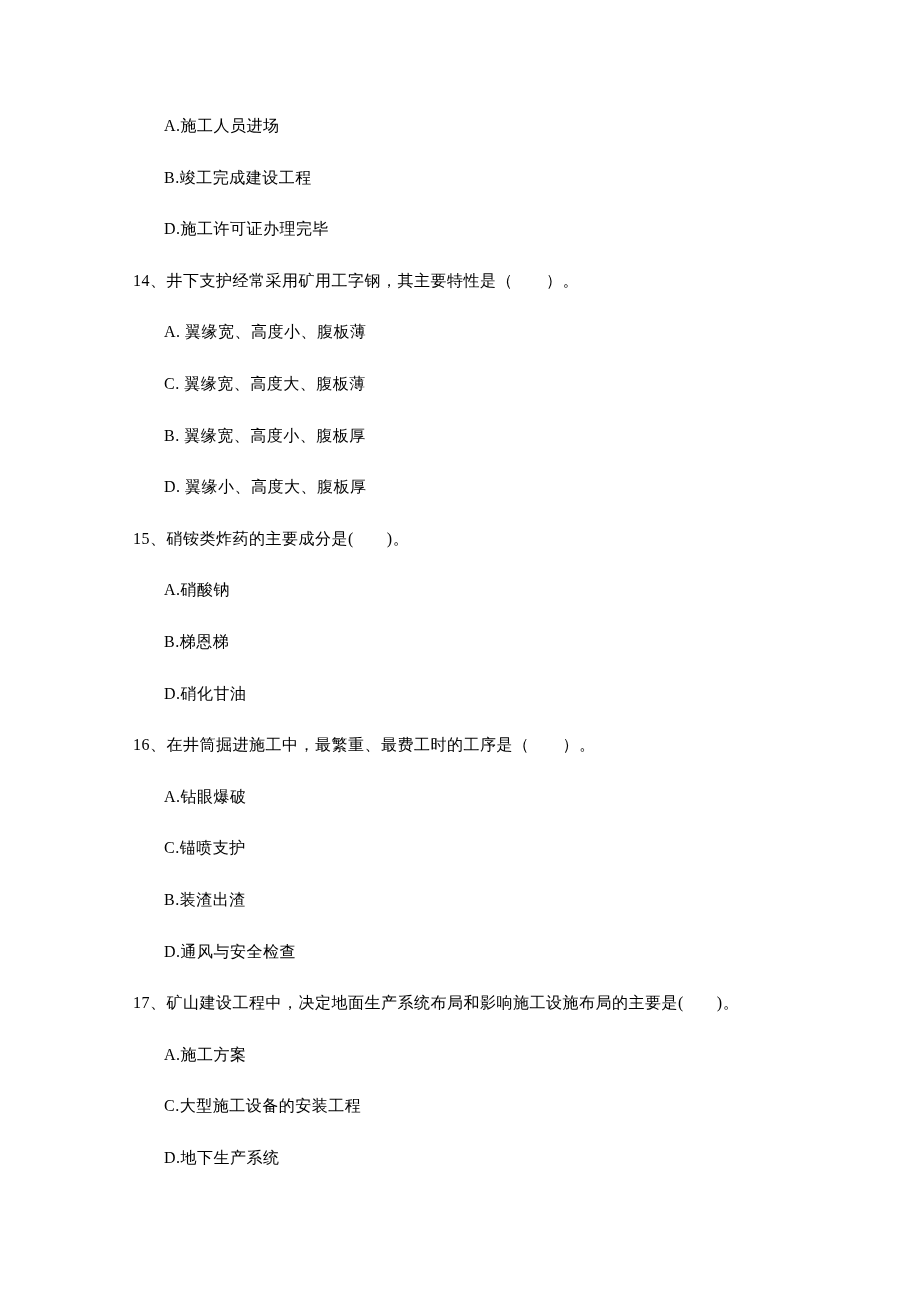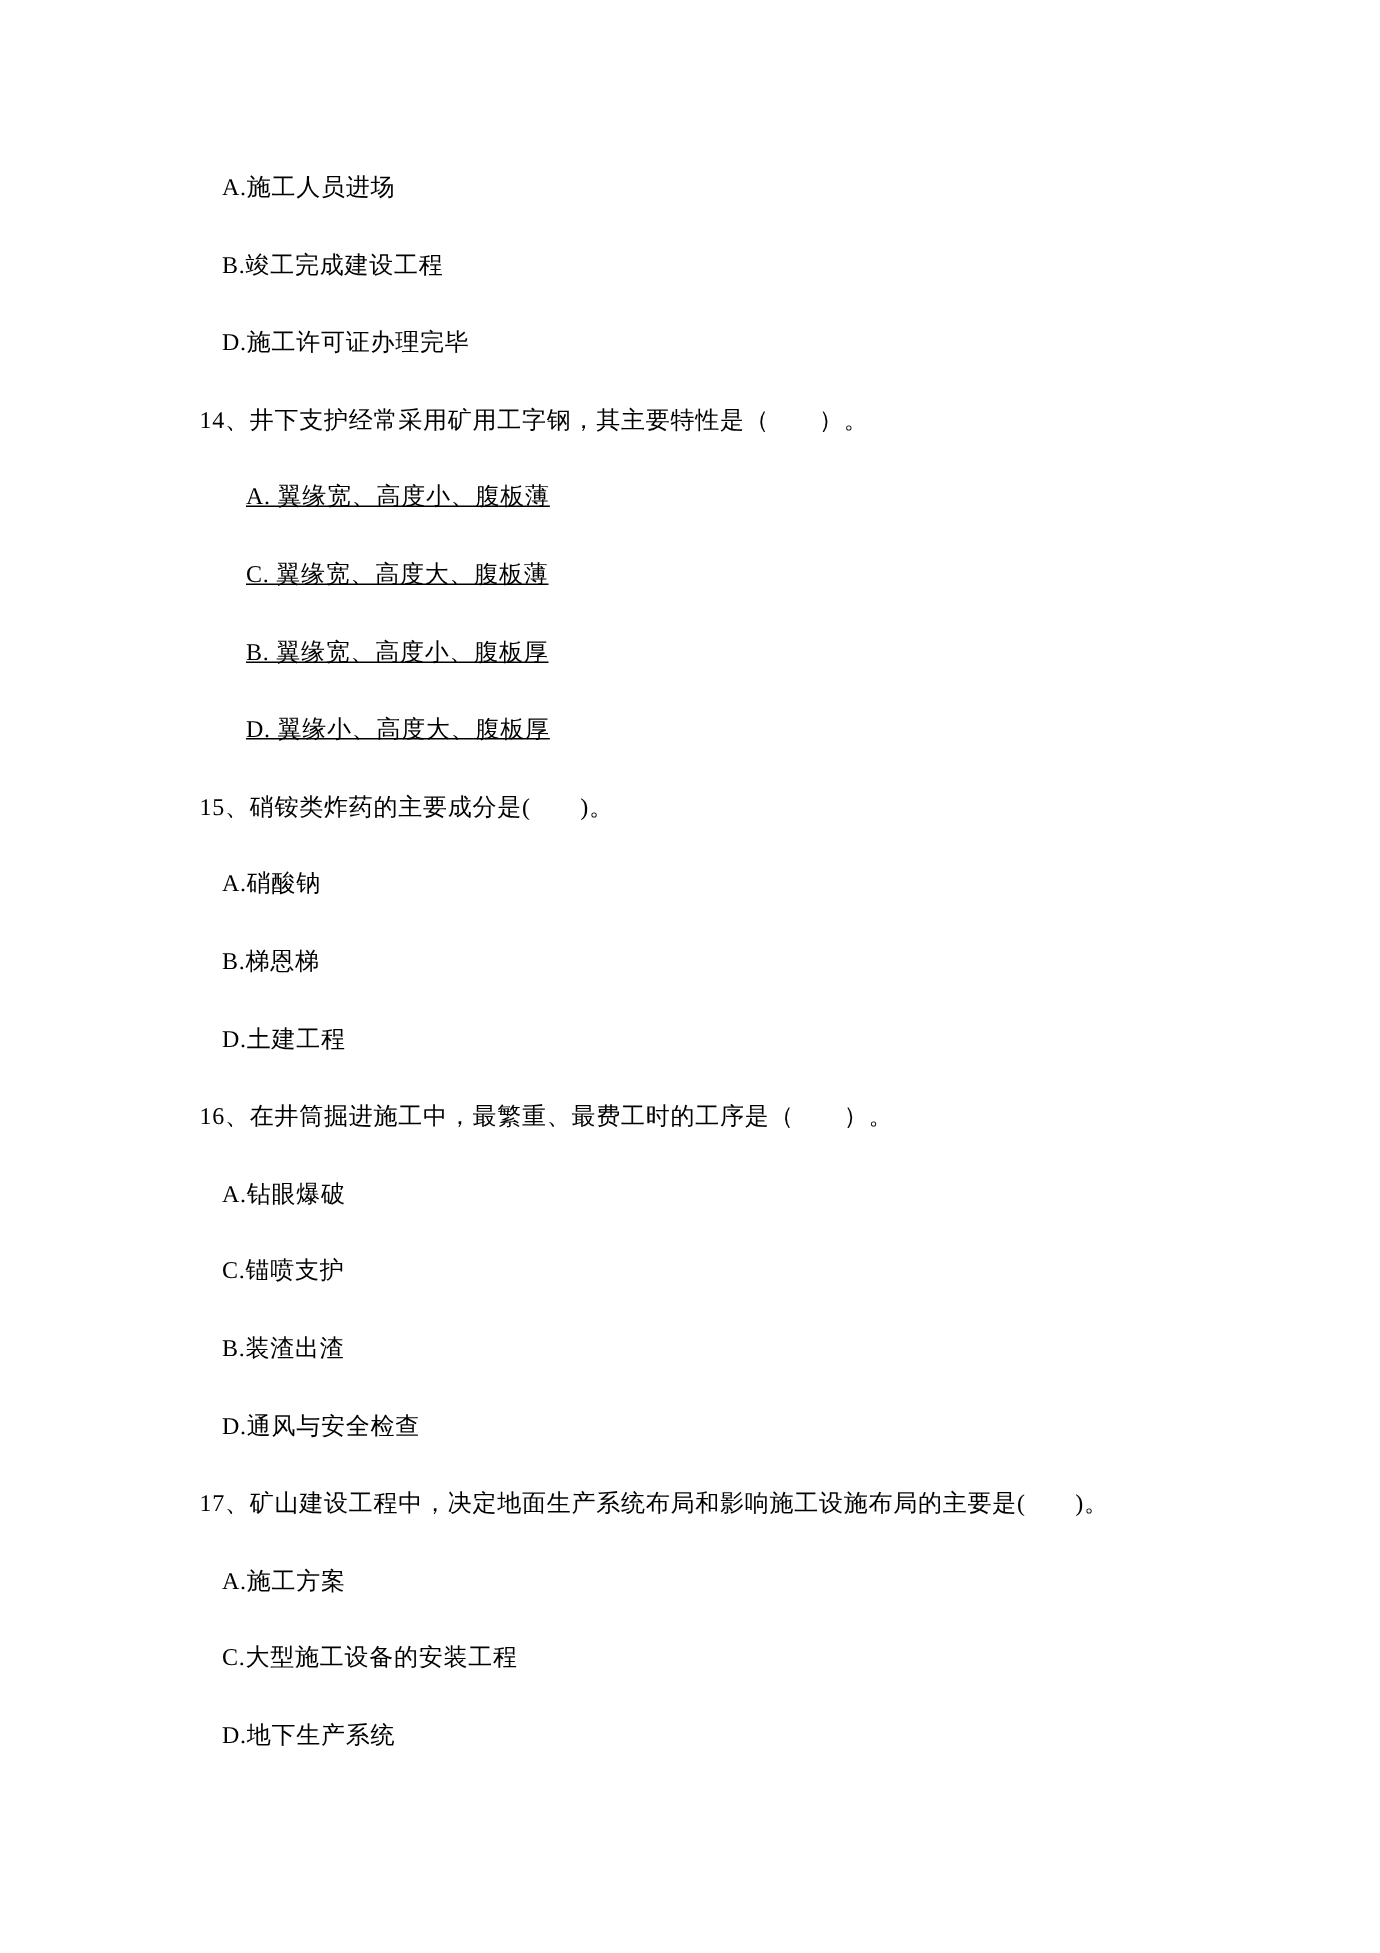--- a/index.html
+++ b/index.html
@@ -15,54 +15,53 @@
       margin: 0 auto;
       position: relative;
       font-size: 16px;
       line-height: 1.6;
       color: #000;
     }
     .content {
       padding: 113px 133px 40px 133px;
     }
     .option {
-      margin-left: 15px;
+      margin-left: 31px;
       margin-bottom: 26px;
       letter-spacing: 0.5px;
     }
     .question {
       margin-bottom: 26px;
       margin-top: 16px;
       letter-spacing: 0.5px;
     }
     .option-indent {
       margin-left: 31px;
       margin-bottom: 26px;
       letter-spacing: 0.5px;
-      text-decoration: underline;
     }
   </style>
 </head>
 <body>
 
 <div class="content">
   <div class="option">A.施工人员进场</div>
   <div class="option">B.竣工完成建设工程</div>
   <div class="option">D.施工许可证办理完毕</div>
 
   <div class="question">14、井下支护经常采用矿用工字钢，其主要特性是（　　）。</div>
   <div class="option-indent">A.  翼缘宽、高度小、腹板薄</div>
   <div class="option-indent">C.  翼缘宽、高度大、腹板薄</div>
   <div class="option-indent">B.  翼缘宽、高度小、腹板厚</div>
   <div class="option-indent">D.  翼缘小、高度大、腹板厚</div>
 
   <div class="question">15、硝铵类炸药的主要成分是(　　)。</div>
   <div class="option">A.硝酸钠</div>
   <div class="option">B.梯恩梯</div>
-  <div class="option">D.土建工程</div>
+  <div class="option">D.硝化甘油</div>
 
   <div class="question">16、在井筒掘进施工中，最繁重、最费工时的工序是（　　）。</div>
   <div class="option">A.钻眼爆破</div>
   <div class="option">C.锚喷支护</div>
   <div class="option">B.装渣出渣</div>
   <div class="option">D.通风与安全检查</div>
 
   <div class="question">17、矿山建设工程中，决定地面生产系统布局和影响施工设施布局的主要是(　　)。</div>
   <div class="option">A.施工方案</div>
   <div class="option">C.大型施工设备的安装工程</div>

